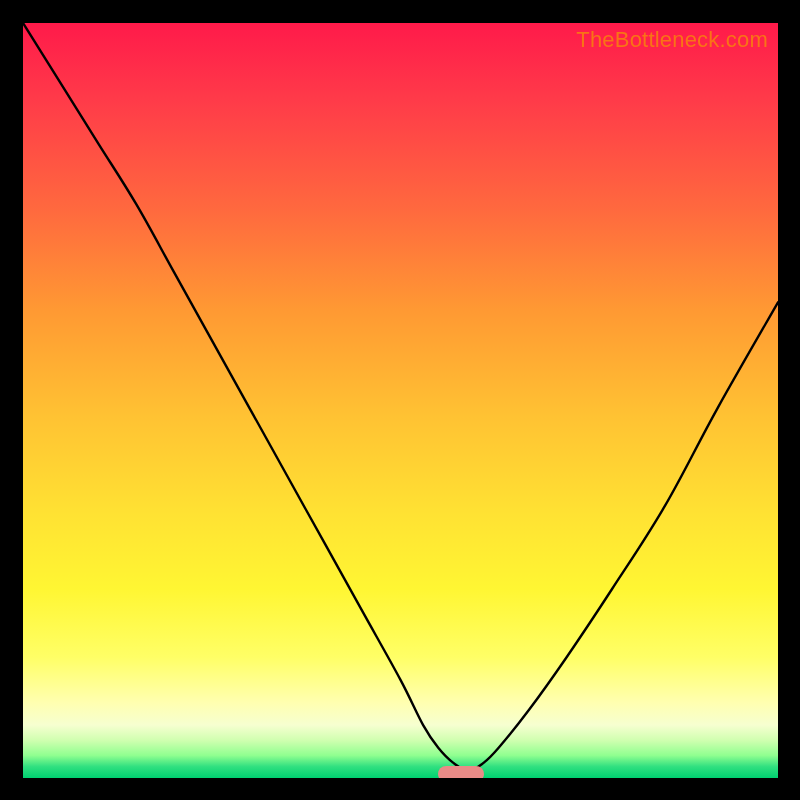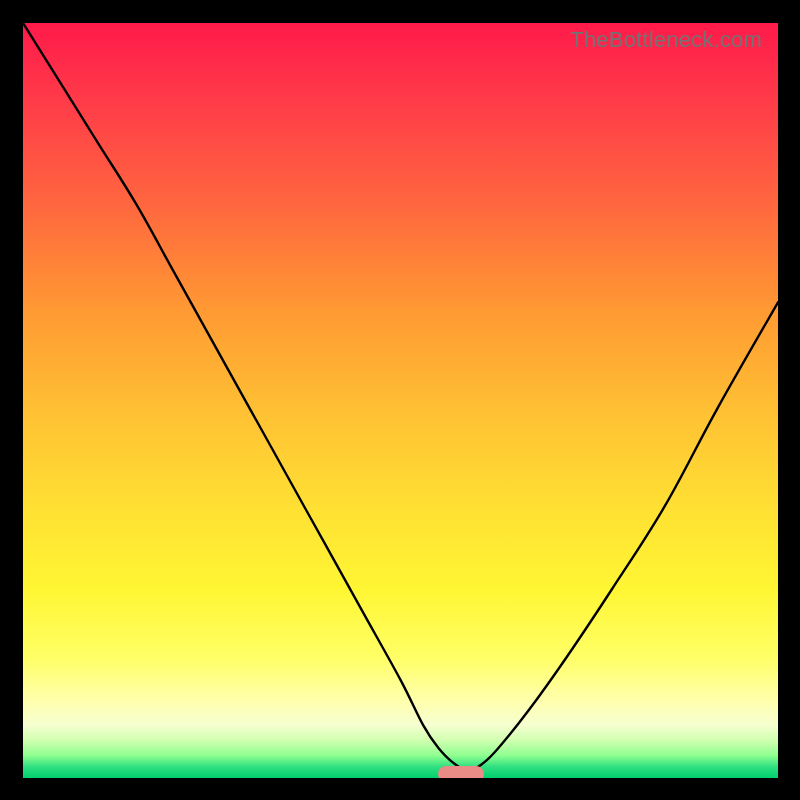--- a/index.html
+++ b/index.html
@@ -35,24 +35,24 @@
       #f6ffd0 93%,
       #d0ffb0 95%,
       #90ff90 97%,
       #30e080 98.5%,
       #00d070 100%
     );
   }
   .watermark {
     position: absolute;
     top: 4px;
-    right: 16px;
+    right: 10px;
     font-family: Arial, Helvetica, sans-serif;
     font-size: 22px;
-    color: #737373;
+    color: #f97316;
     letter-spacing: 0.2px;
   }
   svg.curve {
     position: absolute;
     inset: 0;
     width: 100%;
     height: 100%;
   }
   .marker {
     position: absolute;

